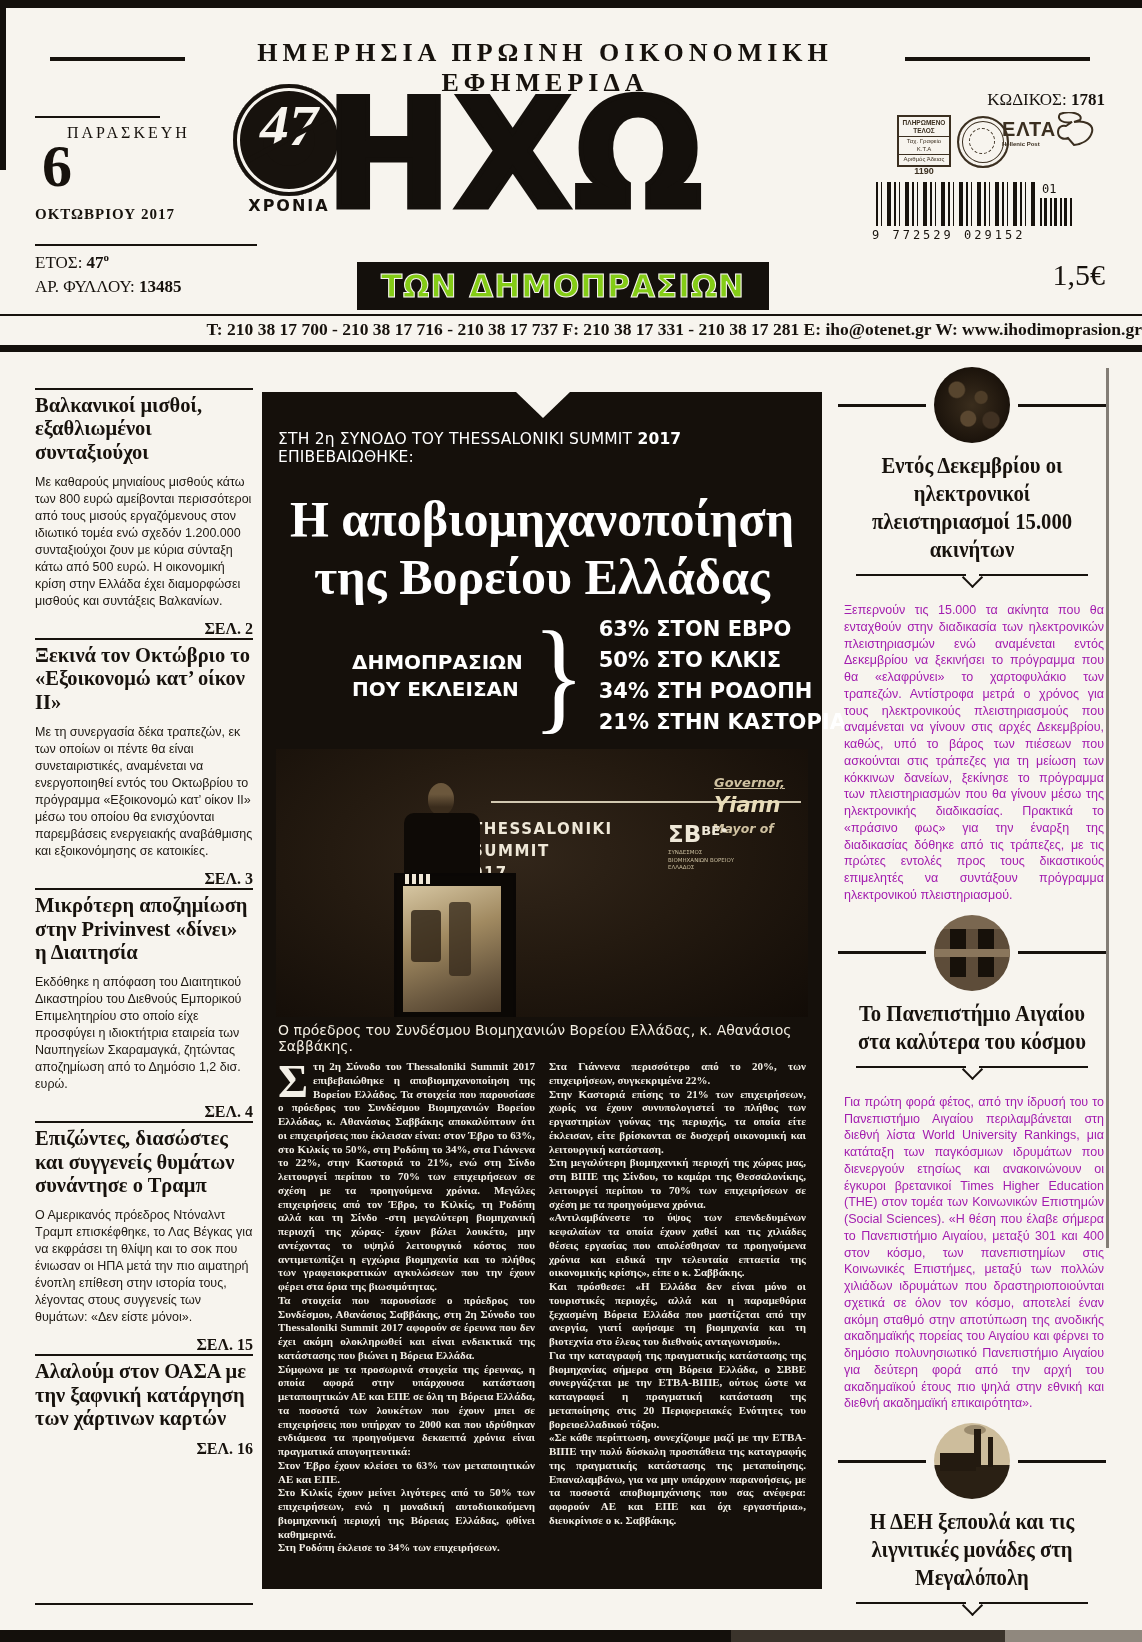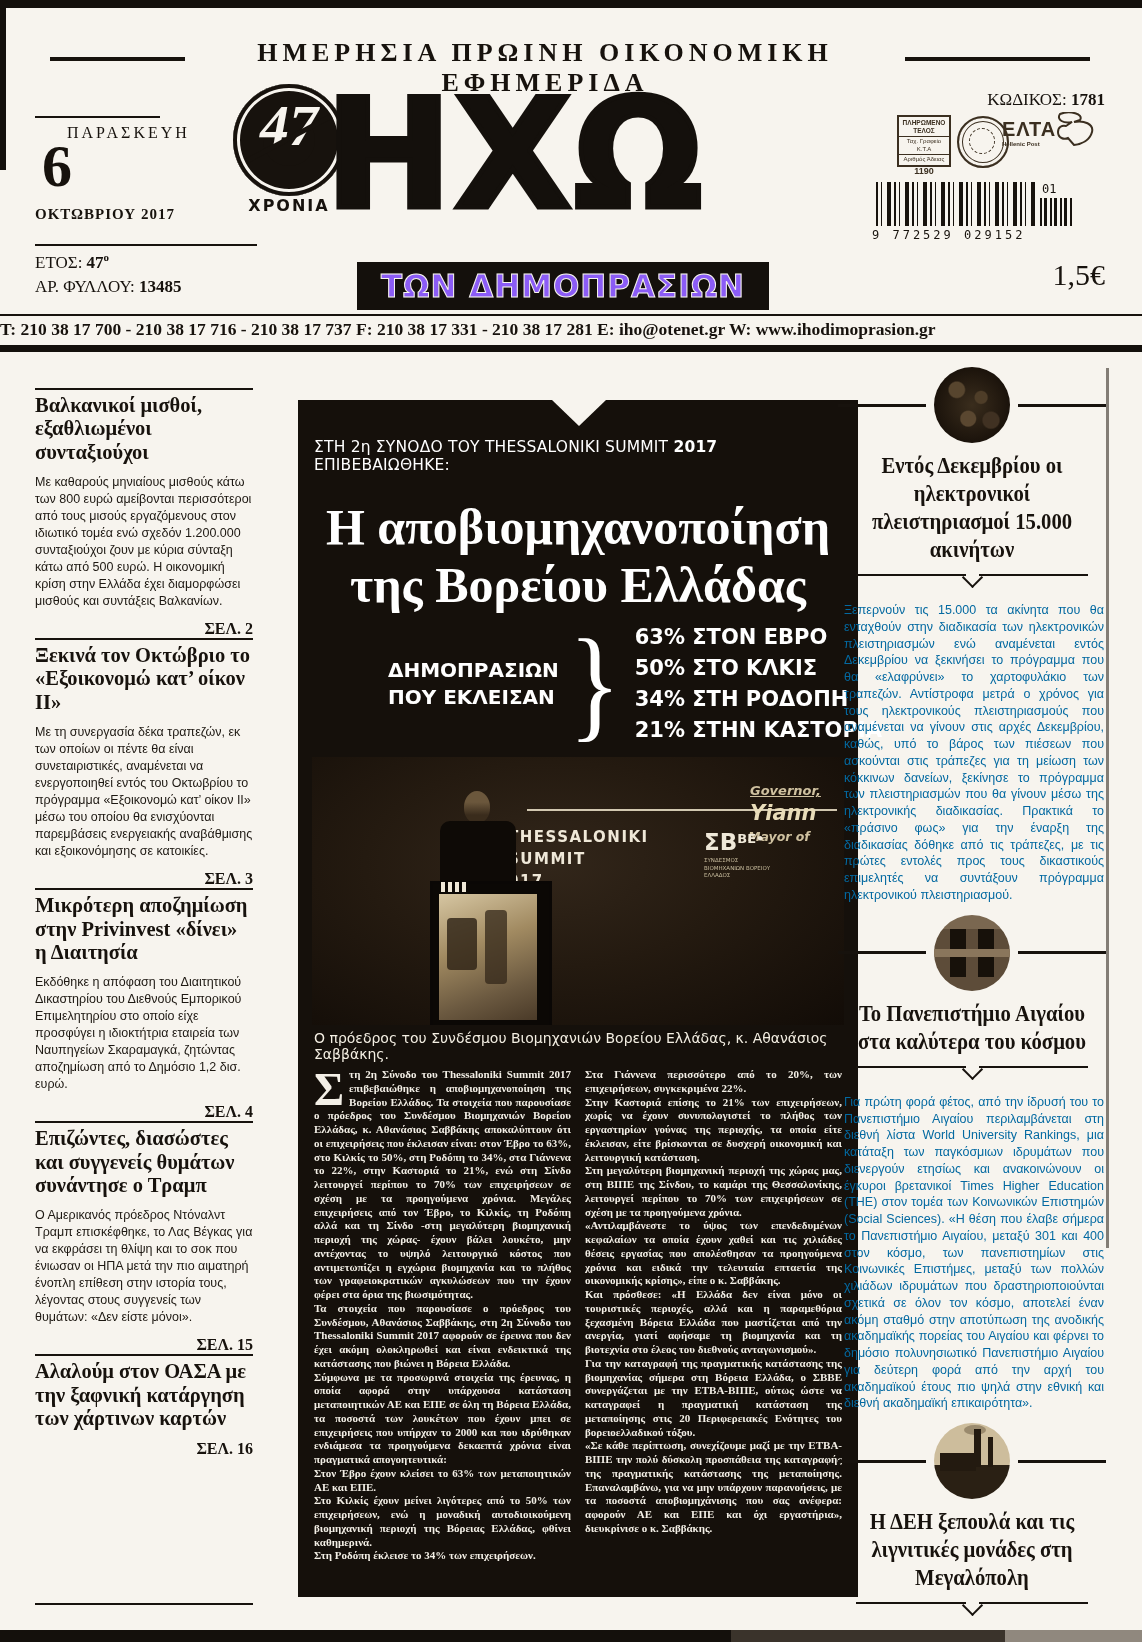--- a/index.html
+++ b/index.html
@@ -19,49 +19,49 @@
   .monthyear{left:35px;top:206px;font-size:15px;font-weight:bold;letter-spacing:1px;}
   .etosrule{left:35px;top:244px;width:222px;height:2px;background:#17120d;}
   .etos{left:35px;top:251px;font-size:17px;}
   .etos b{font-size:17px;}
   .arfyllou{left:35px;top:277px;font-size:17px;}
   .badge47{left:233px;top:84px;width:112px;height:112px;border-radius:50%;background:#17120d;box-shadow:inset 0 0 0 4px #17120d, inset 0 0 0 7px #f7f4ee, inset 0 0 0 30px #17120d;}
   .badge47 .n47{position:absolute;left:0;top:8px;width:112px;text-align:center;font-size:58px;font-weight:bold;font-style:italic;color:#f7f4ee;font-family:"Liberation Serif",serif;}
   .badge47 .stripe{position:absolute;left:8px;top:52px;width:96px;height:5px;background:#17120d;transform:rotate(-28deg);}
   .chronia{left:233px;top:196px;width:112px;text-align:center;font-size:16px;font-weight:bold;letter-spacing:2px;}
   .hxo{left:325px;top:60px;width:460px;font-size:152px;font-weight:bold;letter-spacing:2px;line-height:1.25;color:#14100c;-webkit-text-stroke:5px #14100c;}
-  .subtitlebar{left:357px;top:262px;width:412px;height:48px;background:#14100c;color:#8b5cf6;display:flex;align-items:center;justify-content:center;font-size:31px;font-weight:bold;letter-spacing:1px;-webkit-text-stroke:1px #f7f4ee;}
+  .subtitlebar{left:357px;top:262px;width:412px;height:48px;background:#14100c;color:#84cc16;display:flex;align-items:center;justify-content:center;font-size:31px;font-weight:bold;letter-spacing:1px;-webkit-text-stroke:1px #f7f4ee;}
   .kodikos{left:880px;top:90px;width:225px;text-align:right;font-size:17px;}
   .stampbox{left:897px;top:115px;width:54px;height:52px;border:2px solid #3b2f20;color:#3b2f20;text-align:center;font-size:6px;line-height:1.25;padding-top:2px;box-sizing:border-box;}
   .stampbox .bb{font-weight:bold;font-size:6.5px;}
   .stampbox .num{font-size:9px;font-weight:bold;border-top:1px solid #3b2f20;margin-top:1px;}
   .stampbox .mid{border-top:1px solid #3b2f20;margin-top:1px;padding-top:1px;}
   .circstamp{left:957px;top:116px;width:48px;height:48px;border-radius:50%;border:2px solid #3b2f20;box-shadow:inset 0 0 0 3px #f7f4ee, inset 0 0 0 4px #3b2f20;}
   .circstamp::after{content:"";position:absolute;left:10px;top:10px;width:24px;height:24px;border-radius:50%;border:1px dashed #3b2f20;}
   .elta{left:1002px;top:118px;width:100px;color:#3b2f20;}
   .elta .txt{font-size:20px;font-weight:bold;letter-spacing:1px;}
   .elta .sub{font-size:6px;font-weight:bold;}
   .eltahorse{position:absolute;left:52px;top:-6px;}
   .barcode{left:876px;top:182px;width:160px;height:44px;background:repeating-linear-gradient(90deg,#17120d 0 2px,transparent 2px 5px,#17120d 5px 6px,transparent 6px 11px,#17120d 11px 15px,transparent 15px 18px);}
   .bcdigits{left:872px;top:228px;width:168px;font-size:12px;letter-spacing:3px;font-family:"DejaVu Sans Mono",monospace;}
   .bc01{left:1042px;top:182px;font-size:12px;font-family:"DejaVu Sans Mono",monospace;}
   .bc01bars{left:1040px;top:198px;width:34px;height:28px;background:repeating-linear-gradient(90deg,#17120d 0 2px,transparent 2px 4px,#17120d 4px 7px,transparent 7px 10px);}
   .price{left:1020px;top:258px;width:85px;text-align:right;font-size:30px;}
   .contactrule{left:0;top:314px;width:1142px;height:2px;background:#17120d;}
-  .contact{left:0;top:319px;width:1142px;text-align:left;font-size:17.5px;font-weight:bold;}
+  .contact{left:0;top:319px;width:1142px;text-align:right;font-size:17.5px;font-weight:bold;}
   .thickrule{left:0;top:345px;width:1142px;height:7px;background:#14100c;}
   
   .leftcol{left:35px;top:388px;width:218px;}
   .la{border-top:2px solid #17120d;padding-top:2px;position:relative;}
   .la h2{margin:2px 0 10px 0;font-size:20.5px;line-height:1.14;font-family:"Liberation Serif",serif;}
   .la p{margin:0;font-size:12.5px;line-height:1.36;color:#1d1812;}
   .la .pageref{text-align:right;font-size:16px;font-weight:bold;font-family:"Liberation Serif",serif;margin-top:10px;}
   .leftcol .endrule{border-top:2px solid #17120d;height:0;}
   
-  .blackbox{left:262px;top:400px;width:560px;height:1197px;background:#15100b;color:#f5f1e8;margin-left:36px;}
+  .blackbox{left:262px;top:392px;width:560px;height:1197px;background:#15100b;color:#f5f1e8;}
   .notch{position:absolute;left:254px;top:0;width:0;height:0;border-top:26px solid #f7f4ee;border-left:27px solid transparent;border-right:27px solid transparent;}
   .kicker{left:16px;top:38px;width:532px;font-size:15.5px;letter-spacing:.2px;color:#fff;}
   .headline{left:10px;top:64px;width:540px;text-align:center;font-size:50px;line-height:1.16;font-weight:bold;color:#fff;font-family:"Liberation Serif","DejaVu Serif",serif;}
   .statsrow{left:90px;top:222px;width:460px;display:flex;align-items:center;}
   .statlabel{font-size:20px;font-weight:bold;line-height:1.35;color:#fff;}
   .brace{font-size:108px;font-weight:400;transform:scaleY(1.15);margin:0 14px 0 10px;color:#fff;font-family:"Liberation Serif",serif;}
   .statlist{font-size:21px;font-weight:bold;line-height:1.47;color:#fff;white-space:nowrap;}
   
   .photo{left:14px;top:357px;width:532px;height:268px;background:radial-gradient(ellipse at 45% 40%, #32261a 0%, #241a10 45%, #120c07 100%);overflow:hidden;}
   .ph-line{position:absolute;left:215px;top:52px;width:310px;height:2px;background:rgba(240,230,205,.85);}
@@ -97,21 +97,21 @@
   .cp-building .band{position:absolute;left:0;top:34px;width:76px;height:8px;background:#8a765c;}
   .cp-plant{background:linear-gradient(#cdbd9c 0 55%,#2a2014 55% 100%);}
   .cp-plant .chim{position:absolute;left:40px;top:6px;width:7px;height:38px;background:#231a10;}
   .cp-plant .chim2{position:absolute;left:54px;top:14px;width:5px;height:30px;background:#231a10;}
   .cp-plant .bld{position:absolute;left:6px;top:30px;width:36px;height:18px;background:#231a10;}
   .cp-plant .smoke{position:absolute;left:30px;top:2px;width:22px;height:10px;border-radius:50%;background:#8d7d62;opacity:.8;}
   .ra h2{margin:8px 0 6px 0;text-align:center;font-size:23px;line-height:1.22;font-family:"Liberation Serif",serif;transform:scaleX(.9);}
   .chevdiv{display:flex;align-items:flex-start;height:22px;margin:2px 18px 10px 18px;}
   .chevdiv .ln{flex:1;height:2px;background:#17120d;margin-top:4px;}
   .chevdiv .chev{width:13px;height:13px;border-left:2px solid #17120d;border-bottom:2px solid #17120d;transform:rotate(-45deg);margin:0 -1px;}
-  .ra p{margin:0 2px 0 6px;font-size:12.5px;line-height:1.34;text-align:justify;color:#0369a1;}
+  .ra p{margin:0 2px 0 6px;font-size:12.5px;line-height:1.34;text-align:justify;color:#a21caf;}
   .scanline{left:1106px;top:368px;width:3px;height:880px;background:#241c12;opacity:.55;}
   .footerbar{left:0;top:1630px;width:1142px;height:12px;background:linear-gradient(90deg,#14100c 0 64%,#3a332b 64% 88%,#90887e 88% 100%);}
 </style>
 </head>
 <body>
 
 <div class="abs topbar"></div>
 <div class="abs leftedge"></div>
 <div class="abs tagrule" style="left:50px;width:135px;"></div>
 <div class="abs tagline serif">ΗΜΕΡΗΣΙΑ ΠΡΩΙΝΗ ΟΙΚΟΝΟΜΙΚΗ ΕΦΗΜΕΡΙΔΑ</div>

